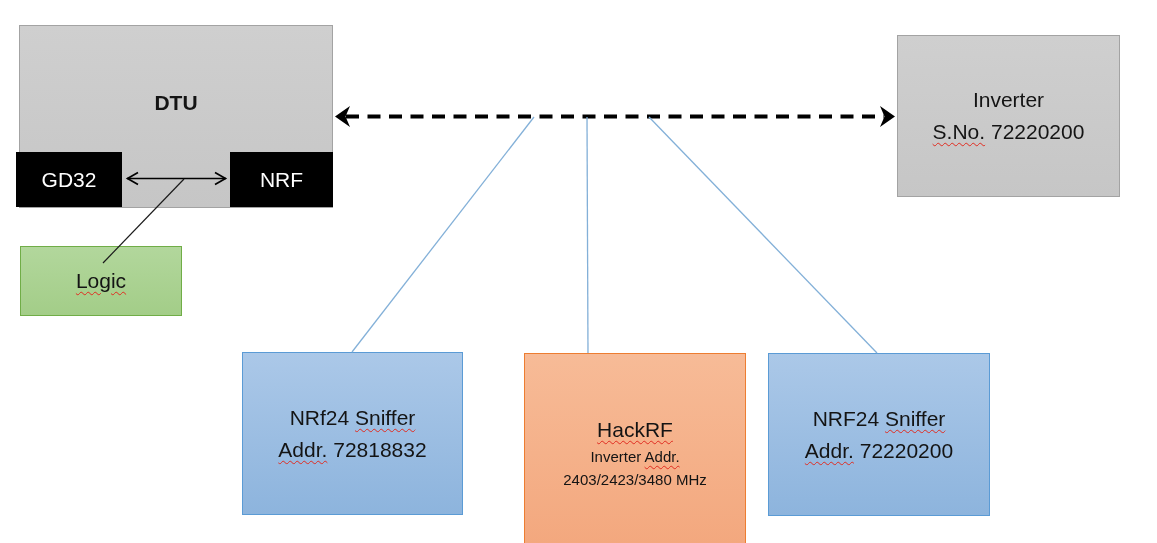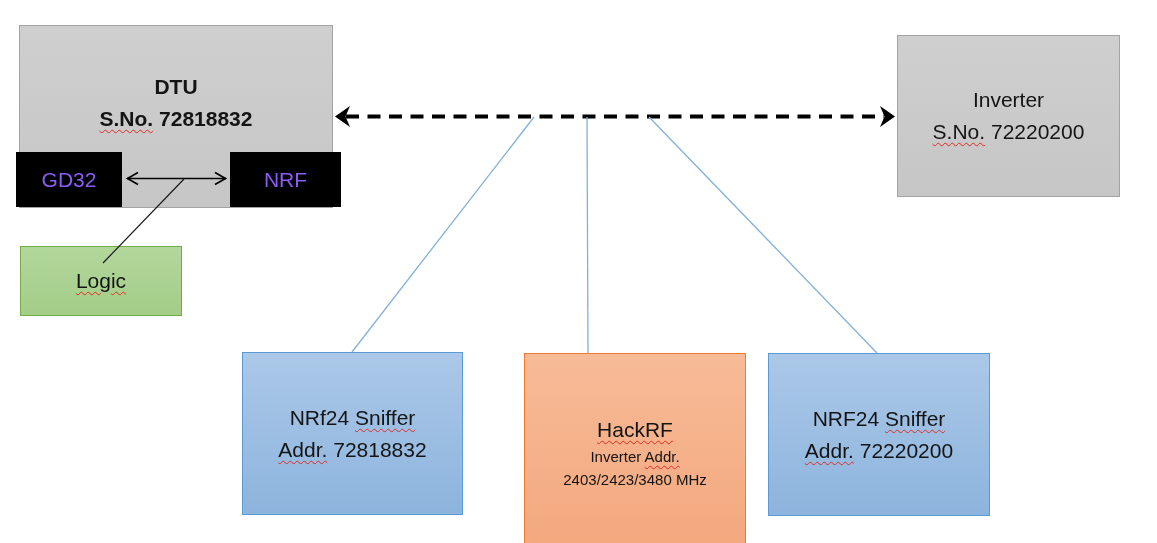--- a/index.html
+++ b/index.html
@@ -34,40 +34,40 @@
     border: 1.4px solid #ed7d31;
   }
   .green-box {
     background: linear-gradient(180deg, #b2d79c 0%, #a3cd88 100%);
     border: 1.6px solid #70ad47;
   }
   .chip {
     position: absolute;
     box-sizing: border-box;
     background: #000000;
-    color: #8b5cf6;
+    color: #ffffff;
     display: flex;
     align-items: center;
     justify-content: center;
     font-size: 21px;
     z-index: 3;
   }
   .big-text  { font-size: 21px; line-height: 32px; }
   .med-text  { font-size: 21px; line-height: 30px; }
   .small-text{ font-size: 15px; line-height: 23px; }
   .sq {
     text-decoration: underline;
     text-decoration-style: wavy;
     text-decoration-color: #e02b20;
     text-decoration-thickness: 1px;
     text-underline-offset: 3px;
   }
   #dtu-box      { left: 19px;  top: 25px;  width: 314px; height: 183px; z-index: 1; }
   #gd32-chip    { left: 16px;  top: 152px; width: 106px; height: 55px; }
-  #nrf-chip     { left: 230px; top: 152px; width: 111px; height: 55px; }
+  #nrf-chip     { left: 230px; top: 152px; width: 103px; height: 55px; }
   #logic-box    { left: 20px;  top: 246px; width: 162px; height: 70px;  z-index: 1; }
   #inverter-box { left: 897px; top: 35px;  width: 223px; height: 162px; z-index: 1; }
   #sniffer-left-box  { left: 242px; top: 352px; width: 221px; height: 163px; z-index: 1; }
   #hackrf-box        { left: 524px; top: 353px; width: 222px; height: 200px; z-index: 1; }
   #sniffer-right-box { left: 768px; top: 353px; width: 222px; height: 163px; z-index: 1; }
   
   #dtu-box .label-stack { margin-top: -28px; font-weight: bold; }
   #connector-svg {
     position: absolute;
     left: 0; top: 0;
@@ -77,21 +77,20 @@
   }
 </style>
 </head>
 <body>
 
 <div id="canvas">
 
   <div id="dtu-box" class="box gray-box">
     <div class="label-stack big-text">
       <div>DTU</div>
-      <div><span class="sq">S.No.</span> <span>72818832</span></div>
     </div>
   </div>
 
   <div id="gd32-chip" class="chip">
     <span>GD32</span>
   </div>
   <div id="nrf-chip" class="chip">
     <span>NRF</span>
   </div>
 

